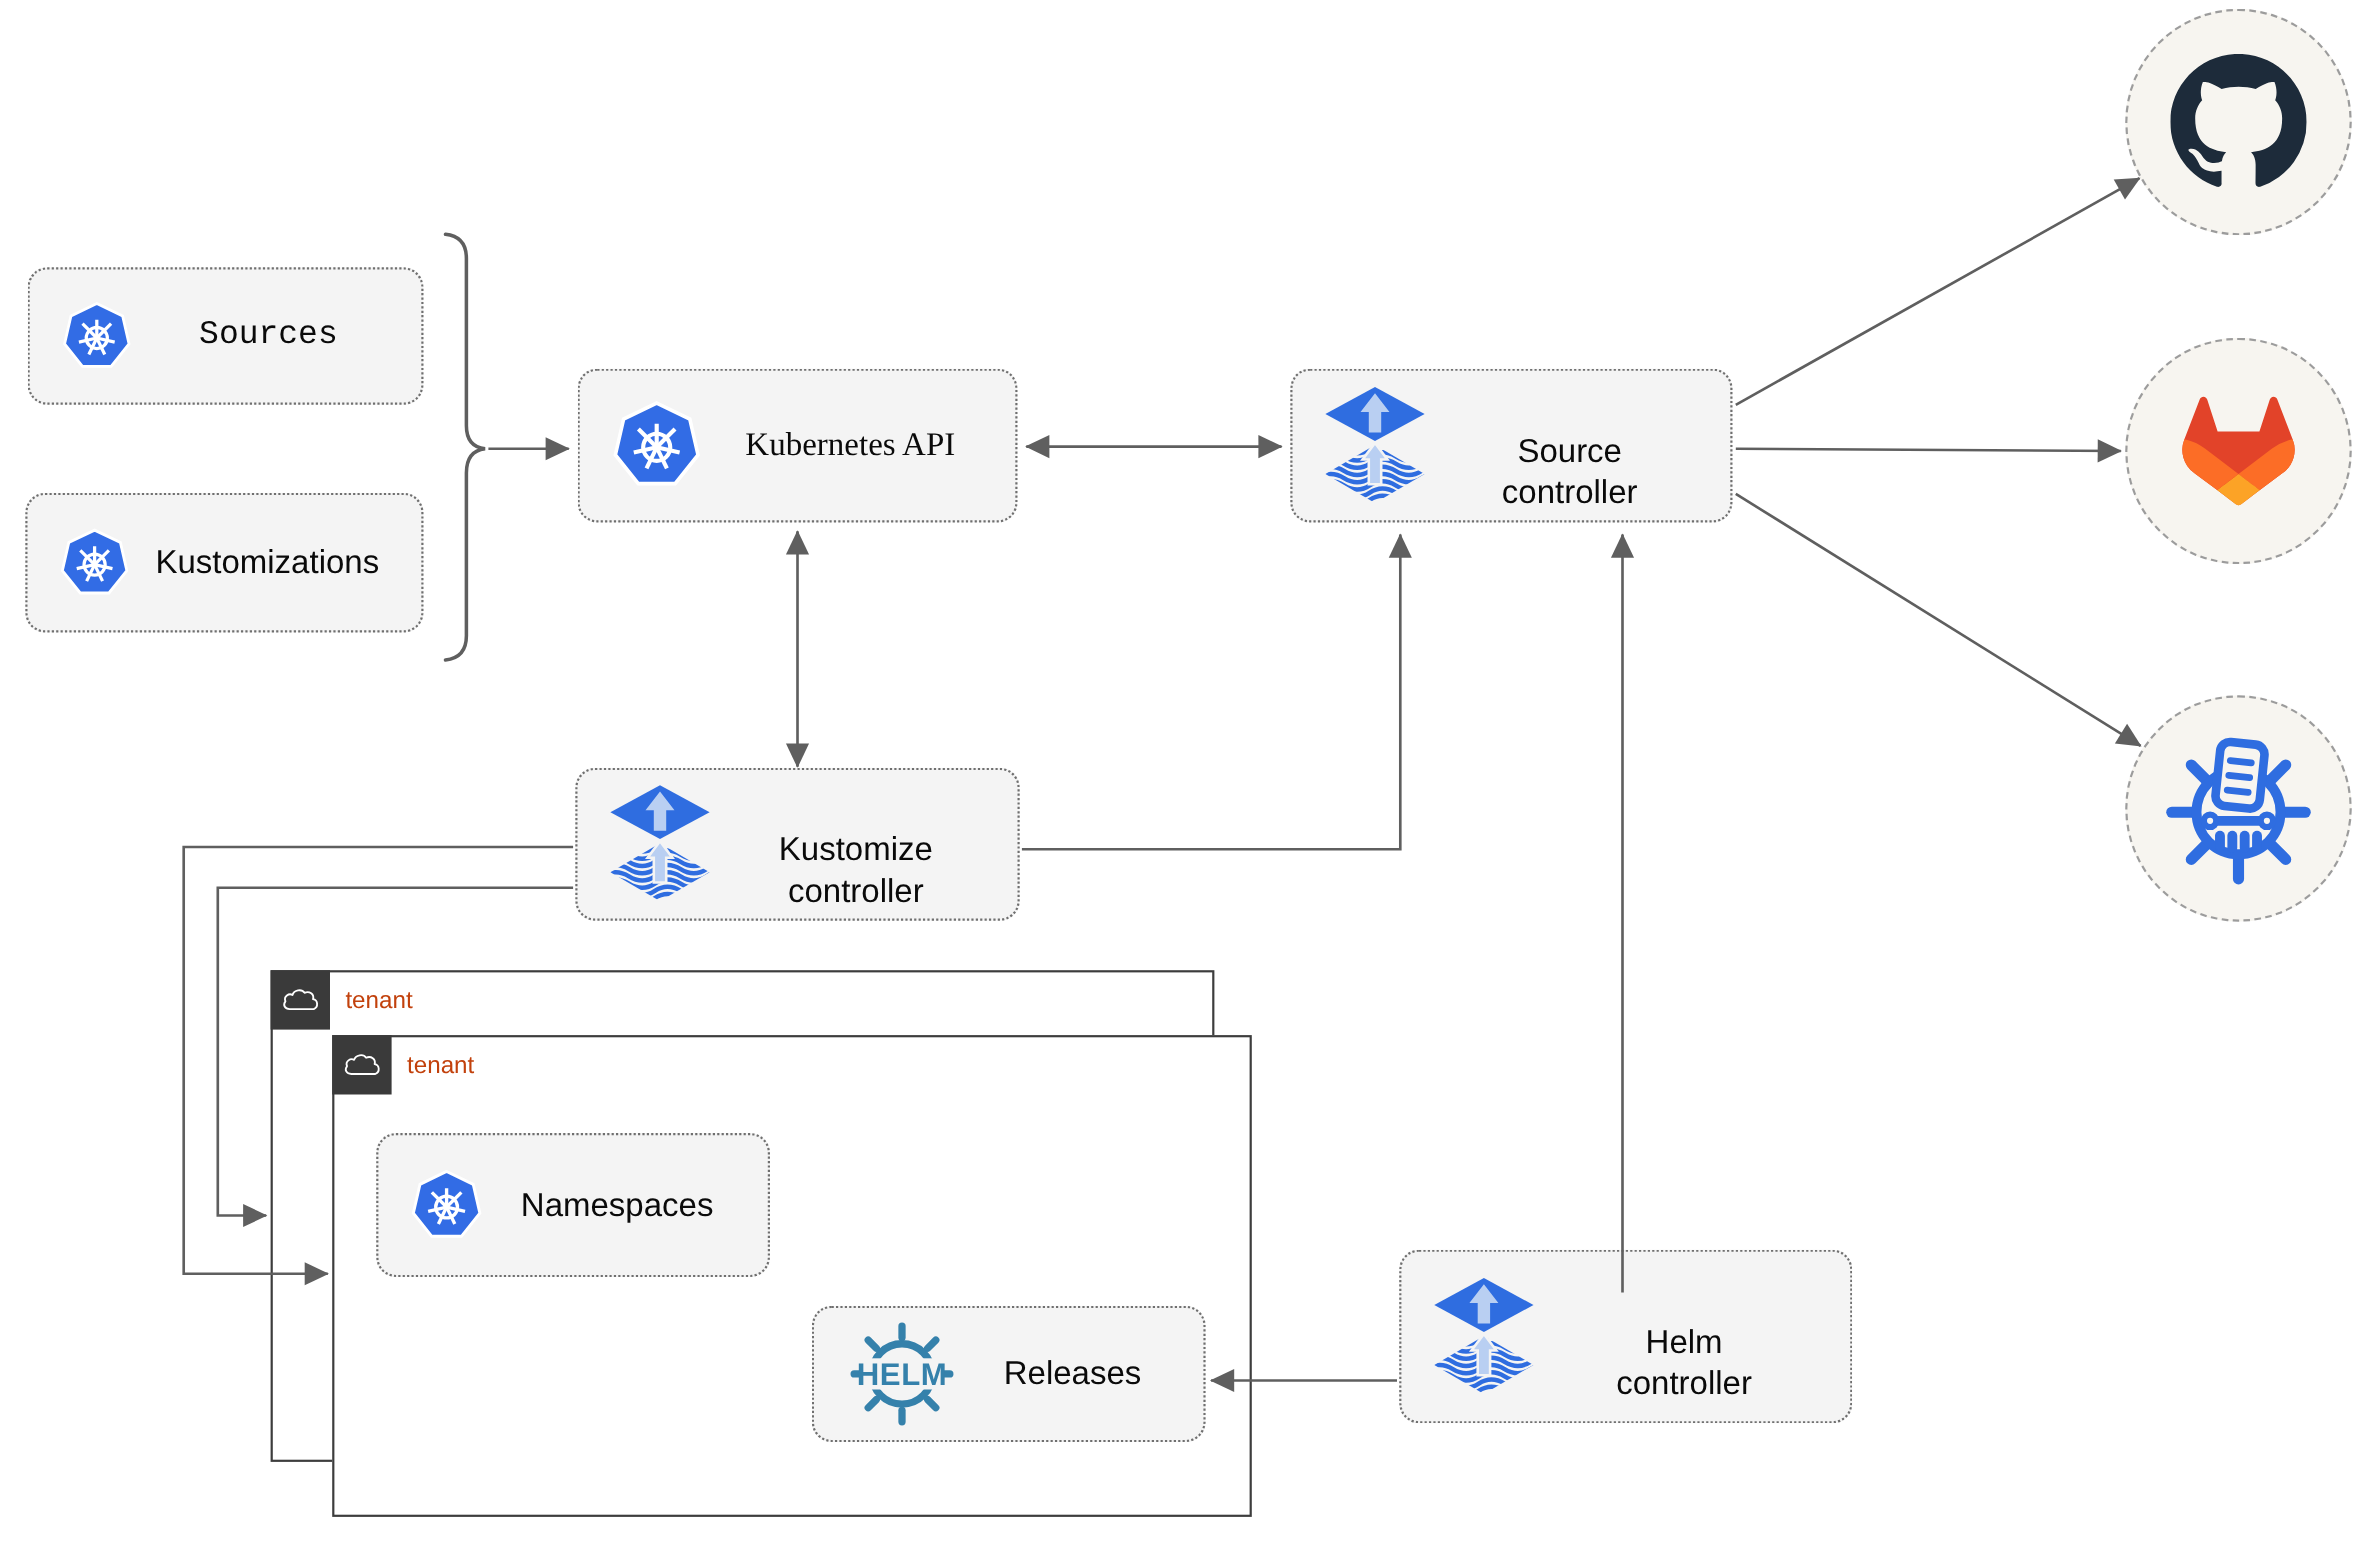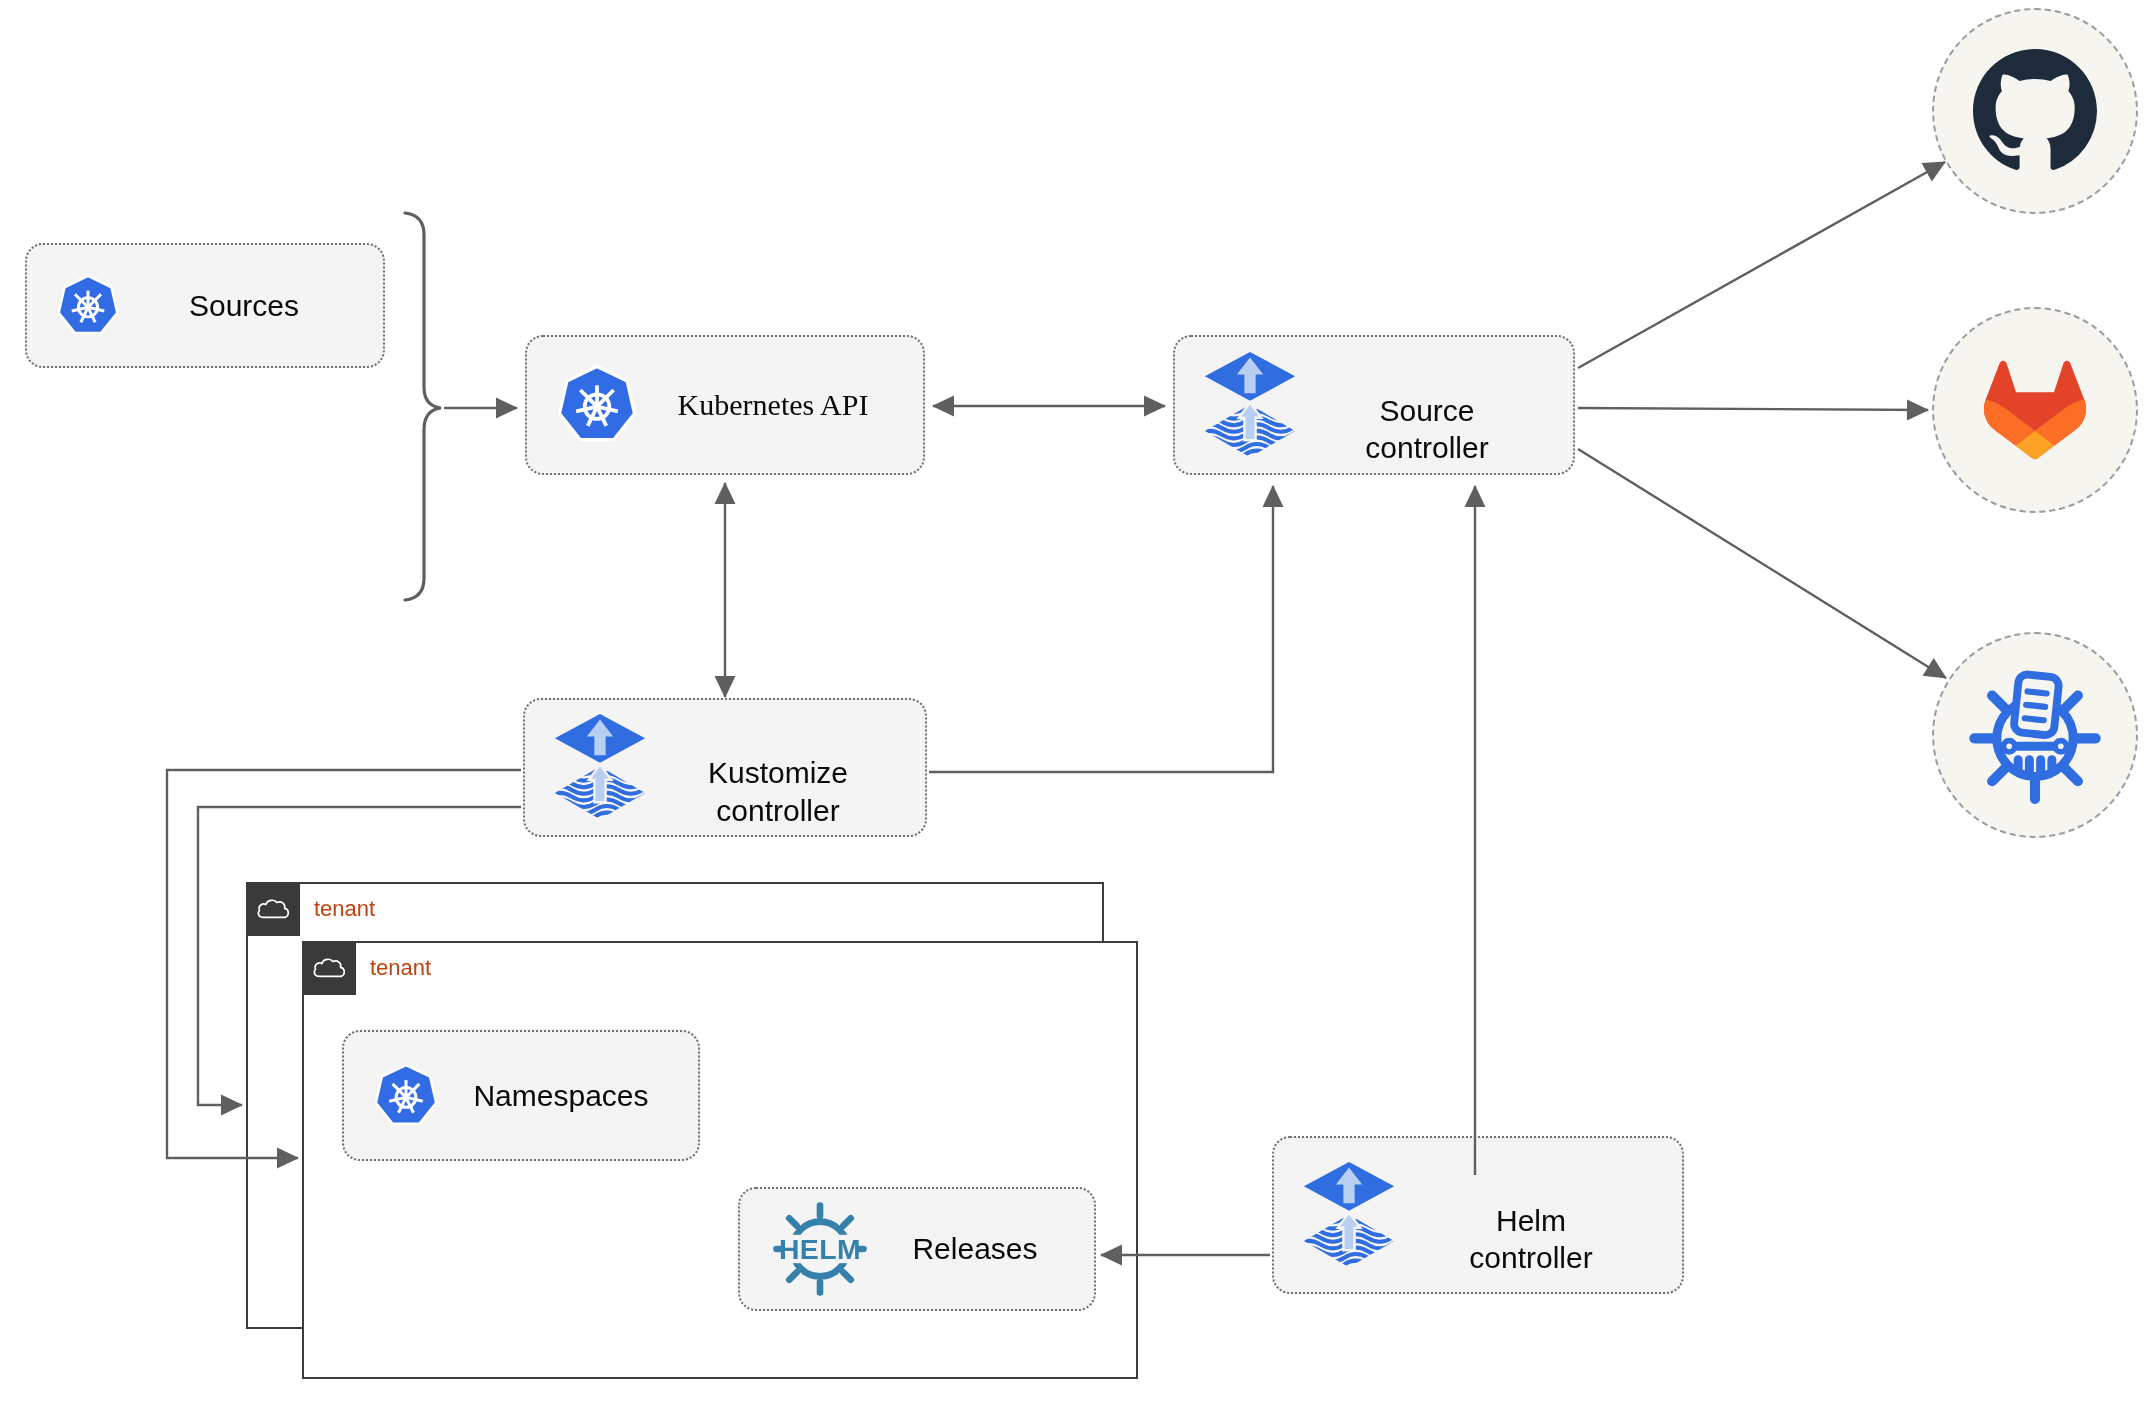--- a/index.html
+++ b/index.html
@@ -110,21 +110,21 @@
           <rect x="16" y="40" width="78" height="30" style="fill:var(--node-bg)"></rect>
           <text x="55" y="66" text-anchor="middle" font-family="Liberation Sans, sans-serif" font-size="30" font-weight="bold" letter-spacing="0.5" style="fill:var(--helm-teal)">HELM</text>
         </svg>
       </span>
       <span class="lbl">
           <span>Releases</span>
         </span>
     </div>
   </div>
 
-  <div class="node" style="left:25px;top:243px;width:360px;height:125px;">
+  <div class="node" style="left:25px;top:243px;width:360px;height:125px;font-family:Liberation Mono, monospace;">
     <span class="icon-wrap">
       <svg width="66" height="64" viewBox="0 0 100 100">
         <polygon points="50,3 86.7,20.7 95.8,60.5 70.4,92.3 29.6,92.3 4.2,60.5 13.3,20.7" style="fill:var(--kubernetes-blue)" stroke="#ffffff" stroke-width="4"></polygon>
         <g stroke="#ffffff" stroke-width="4.6" fill="none">
           <circle cx="50" cy="52" r="15"></circle>
           <line x1="50" y1="52" x2="50" y2="26"></line>
             <line x1="50" y1="52" x2="70.3" y2="31.7"></line>
           <line x1="50" y1="52" x2="75.4" y2="57.8"></line>
             <line x1="50" y1="52" x2="61.3" y2="75.4"></line>
           <line x1="50" y1="52" x2="38.7" y2="75.4"></line>
@@ -132,20 +132,41 @@
           <line x1="50" y1="52" x2="29.7" y2="31.7"></line>
         </g>
         <circle cx="50" cy="52" r="4" fill="#ffffff"></circle>
       </svg>
     </span>
     <span class="lbl">
         <span>Sources</span>
       </span>
   </div>
 
+  <div class="node" style="left:23px;top:448px;width:362px;height:127px;">
+    <span class="icon-wrap">
+      <svg width="66" height="64" viewBox="0 0 100 100">
+        <polygon points="50,3 86.7,20.7 95.8,60.5 70.4,92.3 29.6,92.3 4.2,60.5 13.3,20.7" style="fill:var(--kubernetes-blue)" stroke="#ffffff" stroke-width="4"></polygon>
+        <g stroke="#ffffff" stroke-width="4.6" fill="none">
+          <circle cx="50" cy="52" r="15"></circle>
+          <line x1="50" y1="52" x2="50" y2="26"></line>
+            <line x1="50" y1="52" x2="70.3" y2="31.7"></line>
+          <line x1="50" y1="52" x2="75.4" y2="57.8"></line>
+            <line x1="50" y1="52" x2="61.3" y2="75.4"></line>
+          <line x1="50" y1="52" x2="38.7" y2="75.4"></line>
+            <line x1="50" y1="52" x2="24.6" y2="57.8"></line>
+          <line x1="50" y1="52" x2="29.7" y2="31.7"></line>
+        </g>
+        <circle cx="50" cy="52" r="4" fill="#ffffff"></circle>
+      </svg>
+    </span>
+    <span class="lbl">
+        <span>Kustomizations</span>
+      </span>
+  </div>
 
   <div class="node" style="left:525px;top:335px;width:400px;height:140px;font-family:Liberation Serif, serif;">
     <span class="icon-wrap">
       <svg width="84" height="82" viewBox="0 0 100 100">
         <polygon points="50,3 86.7,20.7 95.8,60.5 70.4,92.3 29.6,92.3 4.2,60.5 13.3,20.7" style="fill:var(--kubernetes-blue)" stroke="#ffffff" stroke-width="4"></polygon>
         <g stroke="#ffffff" stroke-width="4.6" fill="none">
           <circle cx="50" cy="52" r="15"></circle>
           <line x1="50" y1="52" x2="50" y2="26"></line>
             <line x1="50" y1="52" x2="70.3" y2="31.7"></line>
           <line x1="50" y1="52" x2="75.4" y2="57.8"></line>

